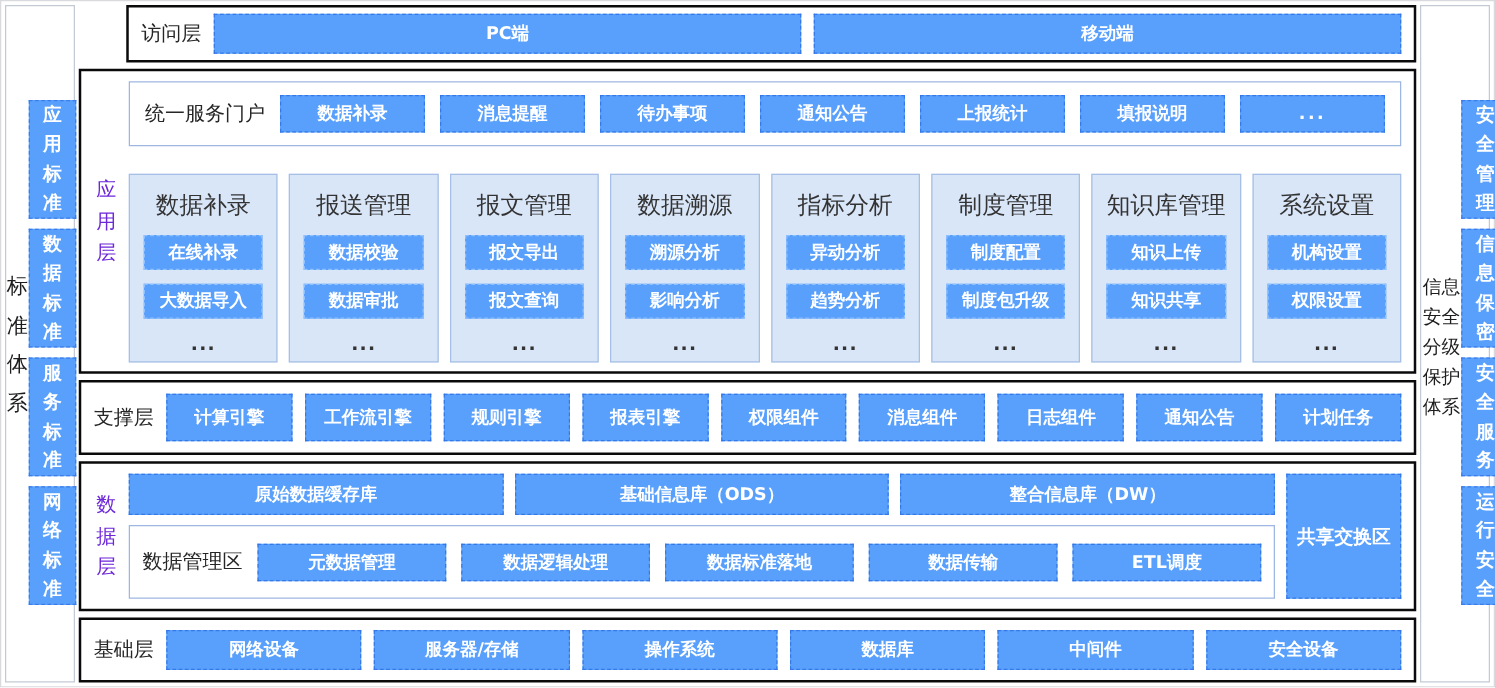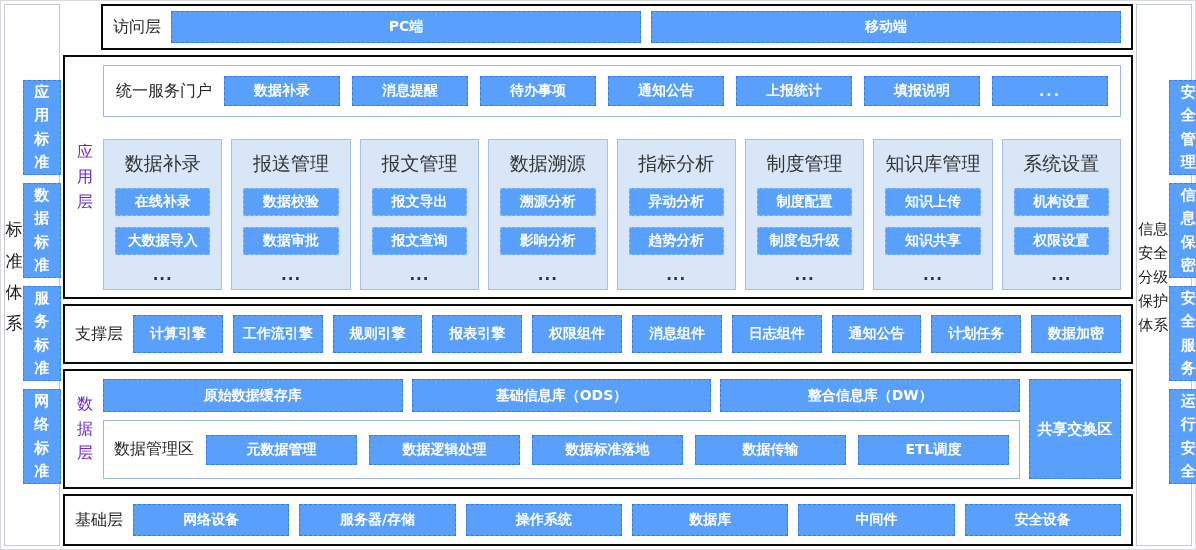--- a/index.html
+++ b/index.html
@@ -148,21 +148,20 @@
       <span class="hlabel">支撑层</span>
       <div class="btn">计算引擎</div>
       <div class="btn">工作流引擎</div>
       <div class="btn">规则引擎</div>
       <div class="btn">报表引擎</div>
       <div class="btn">权限组件</div>
       <div class="btn">消息组件</div>
       <div class="btn">日志组件</div>
       <div class="btn">通知公告</div>
       <div class="btn">计划任务</div>
-      <div class="btn">数据加密</div>
     </div>
 
     <div class="section sec-data">
       <div class="vlabel">数据层</div>
       <div class="data-content">
         <div class="stores">
           <div class="btn">原始数据缓存库</div>
           <div class="btn">基础信息库（ODS）</div>
           <div class="btn">整合信息库（DW）</div>
         </div>

